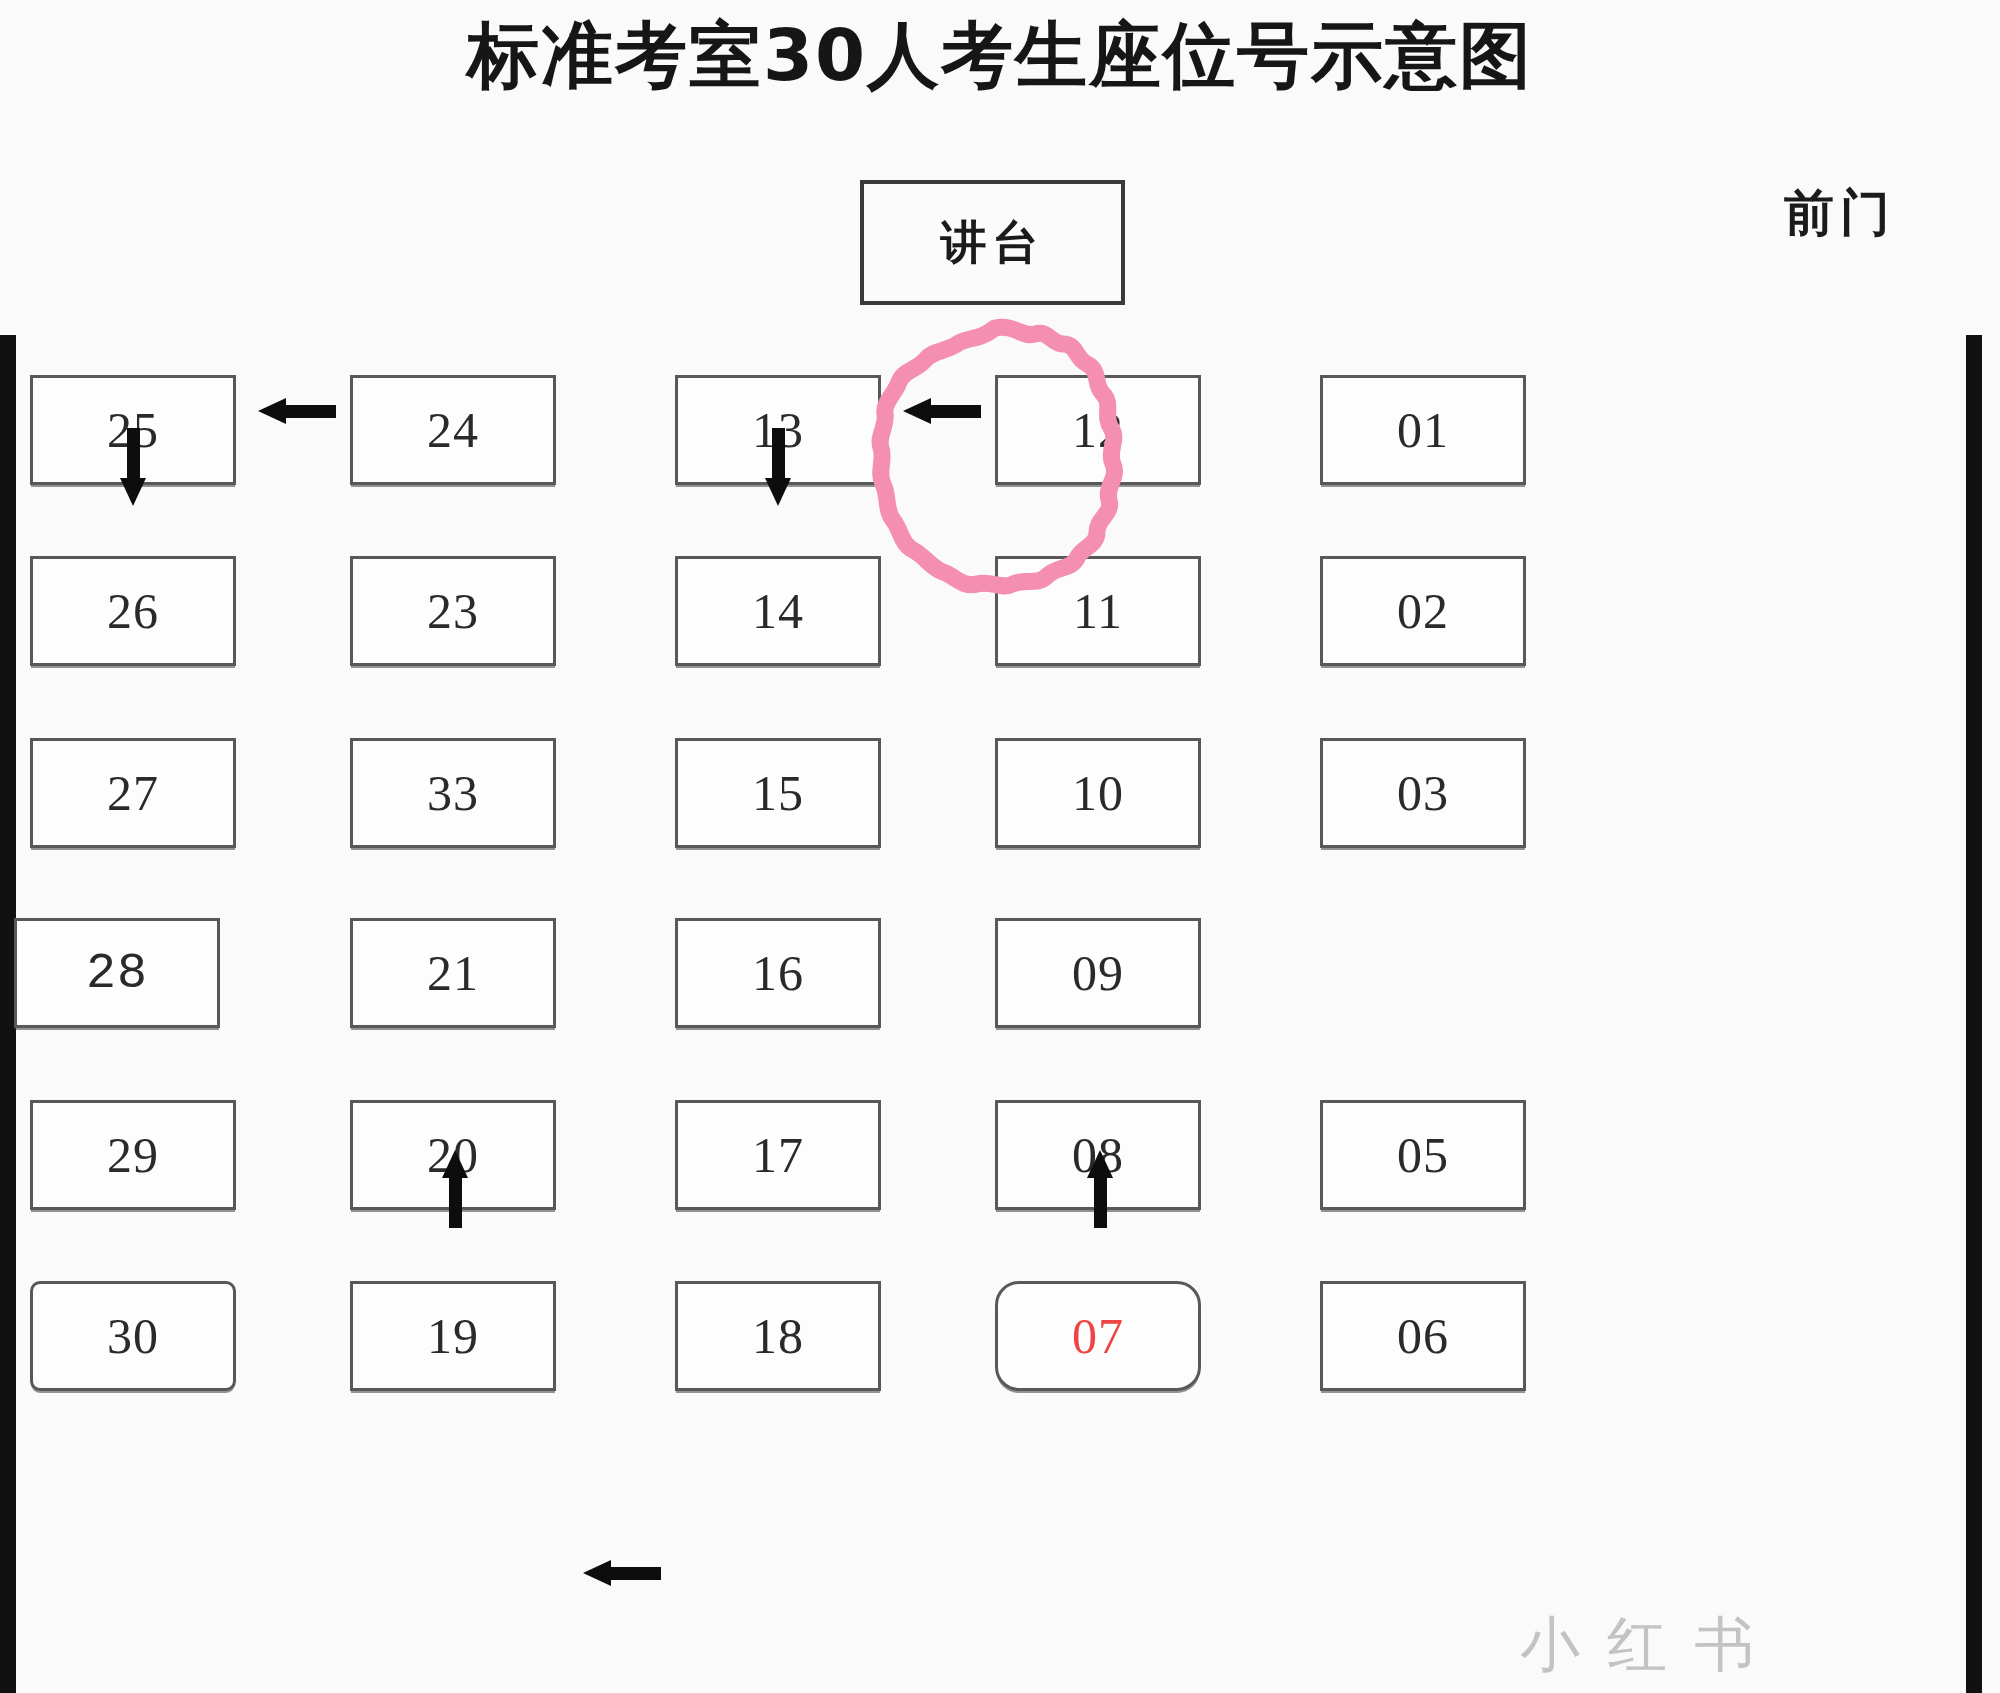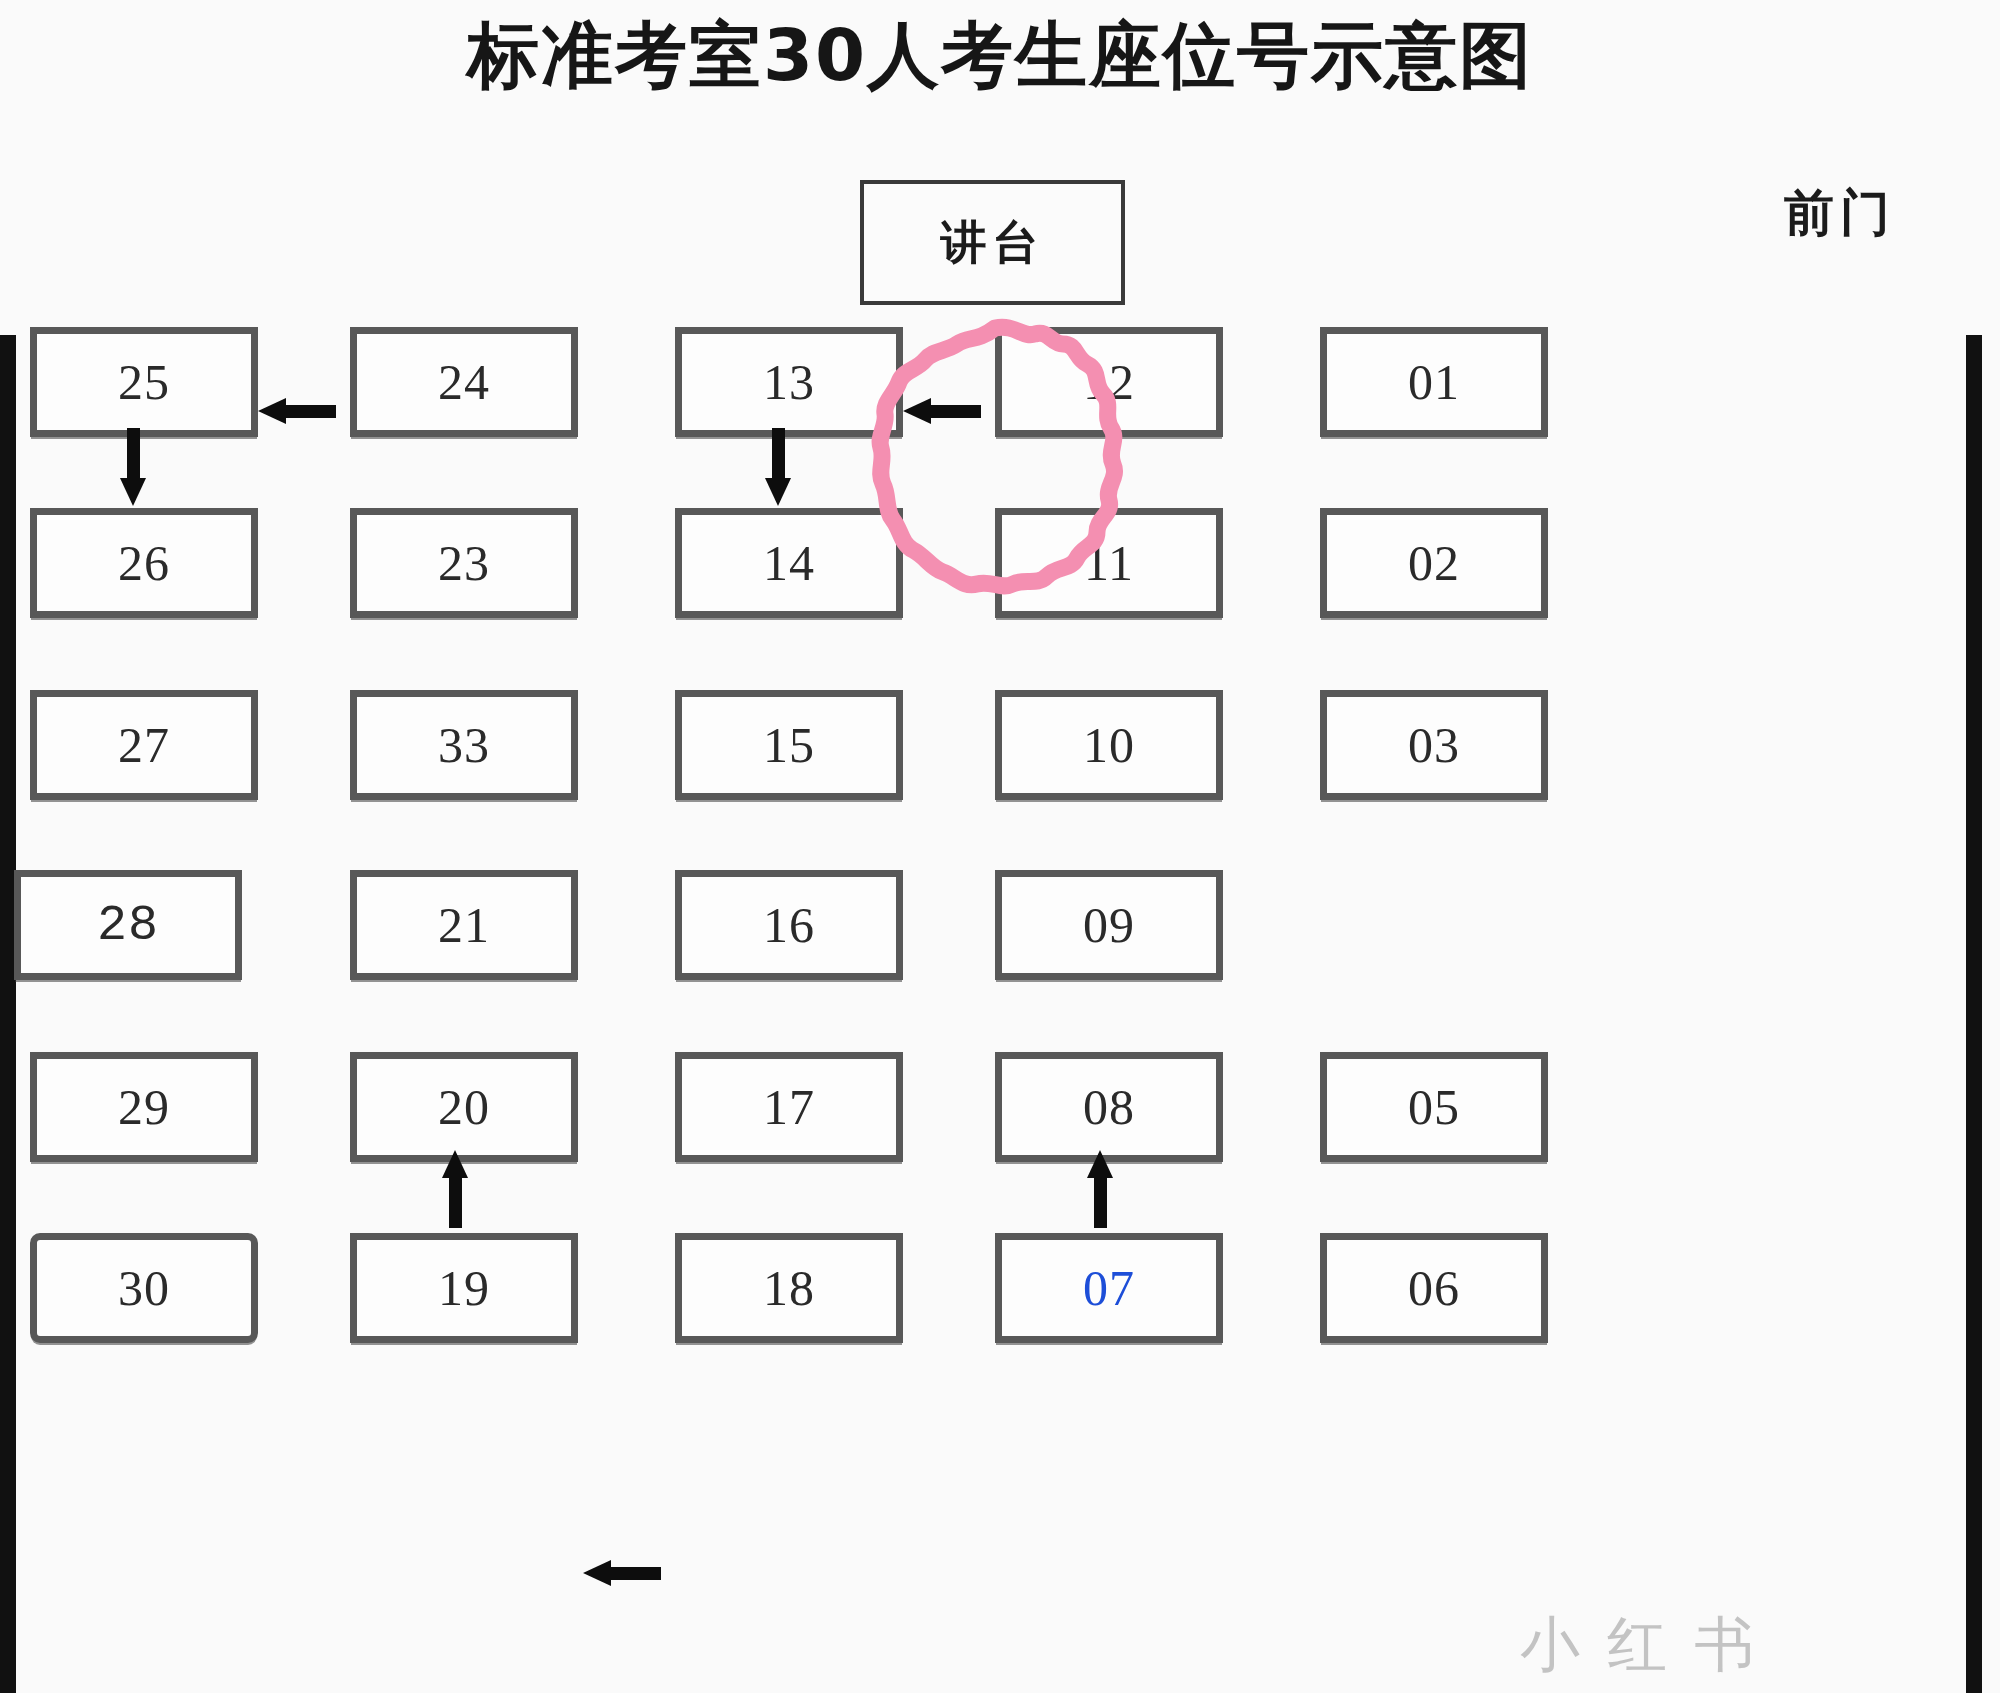--- a/index.html
+++ b/index.html
@@ -59,31 +59,32 @@
     z-index:1;
   }
   .wall.left{left:0px;}
   .wall.right{left:1966px;}
 
   
   .grid{position:absolute;left:0;top:0;width:2000px;height:1693px;}
 
   .seat{
     position:absolute;
-    width:228px;height:110px;
+    width:206px;height:110px;
     box-sizing:border-box;
-    border:7px solid #c2410c;
+    border:3px solid #c2410c;
     background:#fdfdfd;
     display:flex;align-items:center;justify-content:center;
     font-family:"Liberation Serif","DejaVu Serif",serif;
     font-size:50px;
     color:#2a2a2a;
     letter-spacing:1px;
     box-shadow:0 3px 0 -1px rgba(60,60,60,.55);
     z-index:2;
+    margin-top:48px;
   }
 
   
   .arrow{position:absolute;z-index:4;}
 
   .arrow-left{
     width:78px;height:26px;
   }
   .arrow-left .shaft{
     position:absolute;right:0;top:7px;
@@ -184,21 +185,21 @@
       <div class="seat" style="left: 675px; top: 870px; border-color: rgb(88, 88, 88); color: rgb(42, 42, 42);">16</div>
       <div class="seat" style="left: 995px; top: 870px; border-color: rgb(88, 88, 88); color: rgb(42, 42, 42);">09</div>
       <div class="seat" style="left: 30px; top: 1052px; border-color: rgb(88, 88, 88); color: rgb(42, 42, 42);">29</div>
       <div class="seat" style="left: 350px; top: 1052px; border-color: rgb(88, 88, 88); color: rgb(42, 42, 42);">20</div>
       <div class="seat" style="left: 675px; top: 1052px; border-color: rgb(88, 88, 88); color: rgb(42, 42, 42);">17</div>
       <div class="seat" style="left: 995px; top: 1052px; border-color: rgb(88, 88, 88); color: rgb(42, 42, 42);">08</div>
       <div class="seat" style="left: 1320px; top: 1052px; border-color: rgb(88, 88, 88); color: rgb(42, 42, 42);">05</div>
       <div class="seat" style="left: 30px; top: 1233px; border-color: rgb(88, 88, 88); color: rgb(42, 42, 42); border-radius: 10px;">30</div>
       <div class="seat" style="left: 350px; top: 1233px; border-color: rgb(88, 88, 88); color: rgb(42, 42, 42);">19</div>
       <div class="seat" style="left: 675px; top: 1233px; border-color: rgb(88, 88, 88); color: rgb(42, 42, 42);">18</div>
-      <div class="seat" style="left: 995px; top: 1233px; border-color: rgb(88, 88, 88); color: #1d4ed8;">07</div>
+      <div class="seat" style="left: 995px; top: 1233px; border-color: rgb(88, 88, 88); color: #ef4444; border-radius: 24px;">07</div>
       <div class="seat" style="left: 1320px; top: 1233px; border-color: rgb(88, 88, 88); color: rgb(42, 42, 42);">06</div>
     </div>
 
   <div class="arrow arrow-left" style="left:258px;top:398px;">
     <div class="shaft" style="background: rgb(13, 13, 13);"></div>
       <div class="head"></div>
   </div>
 
   <div class="arrow arrow-left" style="left:903px;top:398px;">
     <div class="shaft" style="background: rgb(13, 13, 13);"></div>

